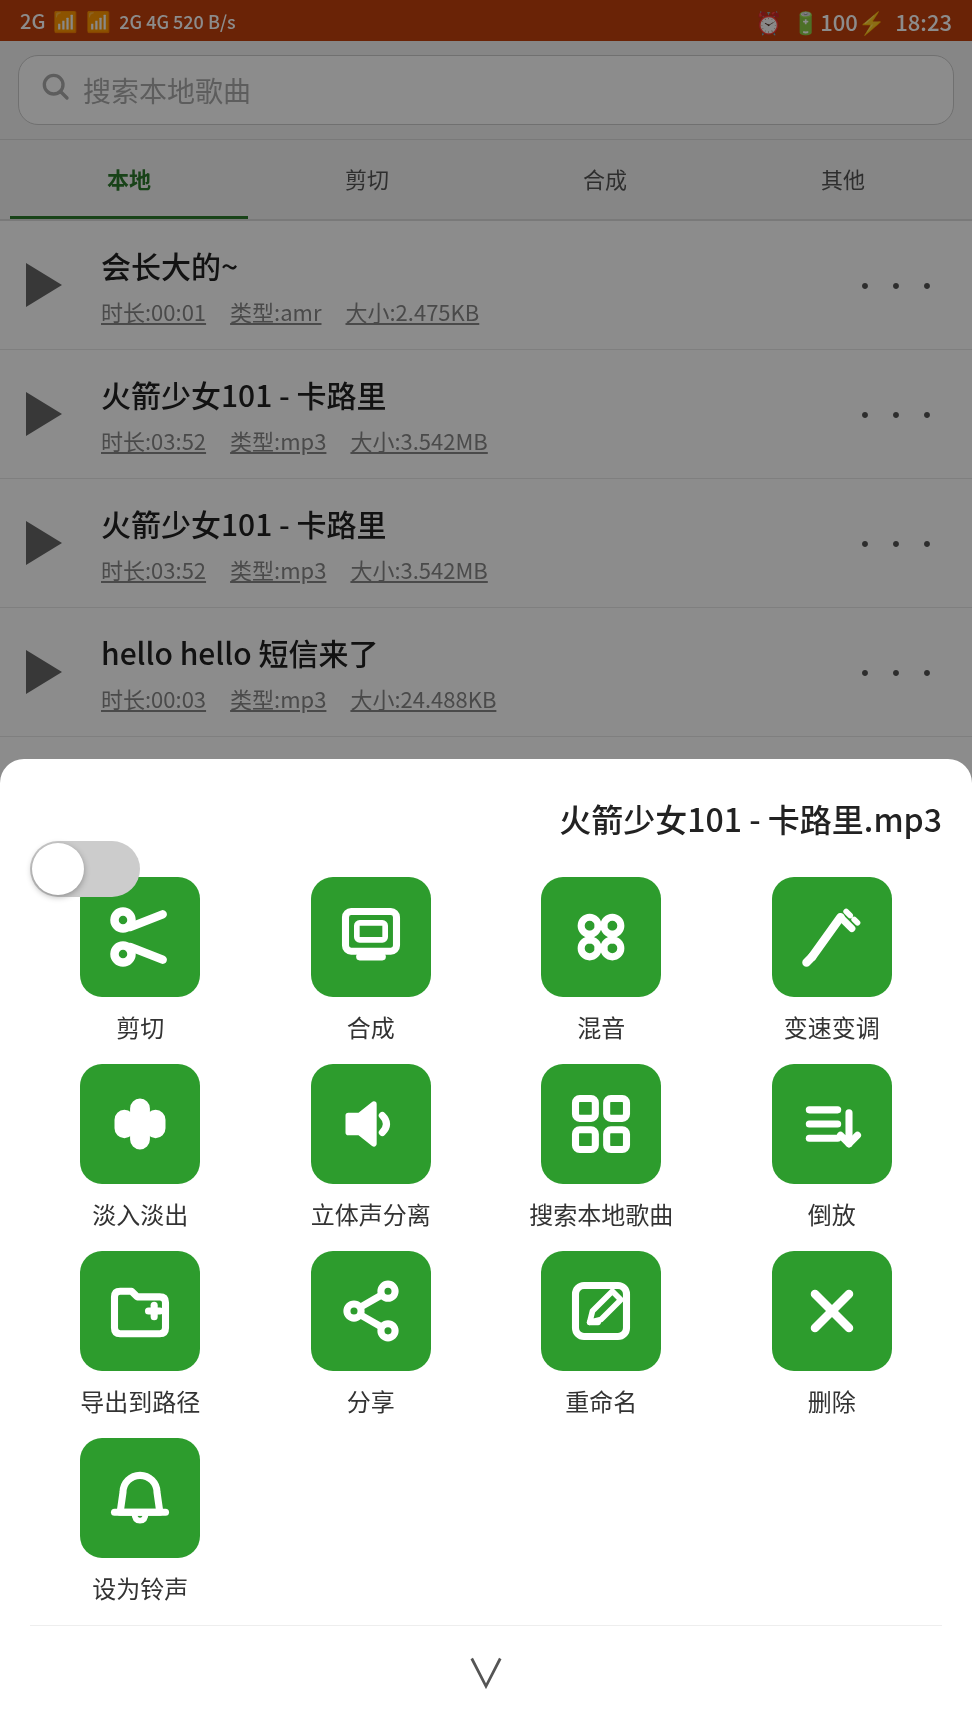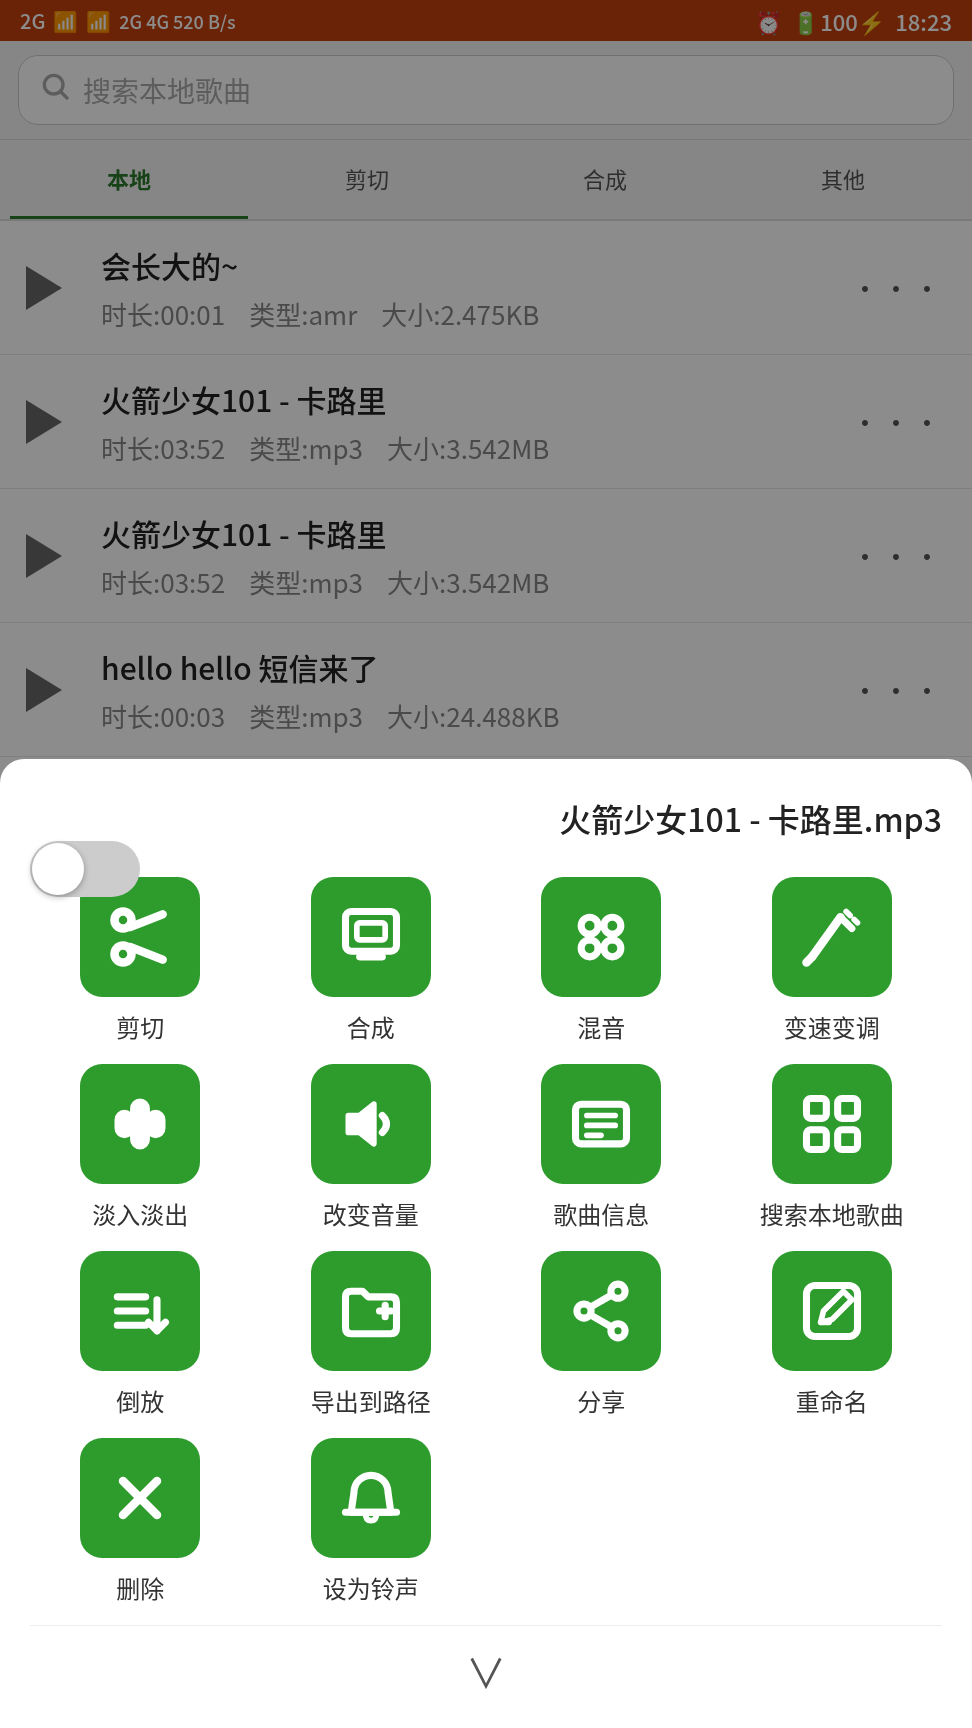--- a/index.html
+++ b/index.html
@@ -84,21 +84,21 @@
       cursor: pointer;
     }
     .play-triangle {
       width: 0; height: 0;
       border-top: 22px solid transparent;
       border-bottom: 22px solid transparent;
       border-left: 36px solid #666;
     }
     .song-info { flex: 1; min-width: 0; }
     .song-title { font-size: 30px; color: #222; font-weight: 500; margin-bottom: 8px; }
-    .song-meta { font-size: 26px; color: #888; display: flex; gap: 24px; flex-wrap: wrap; }
+    .song-meta { font-size: 22px; color: #888; display: flex; gap: 24px; flex-wrap: wrap; text-decoration: underline; }
     .more-btn {
       color: #555; font-size: 28px; cursor: pointer;
       letter-spacing: 3px; padding: 8px;
     }
 
     
     .modal-overlay {
       position: absolute;
       top: 0; left: 0; right: 0; bottom: 0;
       background: rgba(0,0,0,0.45);
@@ -384,34 +384,23 @@
         <div class="action-label">淡入淡出</div>
       </div>
 
       <div class="action-item">
         <div class="action-icon">
           <svg viewBox="0 0 24 24">
             <polygon points="4,9 4,15 8,15 13,19 13,5 8,9" stroke="white" stroke-width="2" fill="white"></polygon>
             <path d="M16 9 Q19 12 16 15" stroke="white" stroke-width="2.5" fill="none"></path>
           </svg>
         </div>
-        <div class="action-label">改变音量</div>
-      </div>
-
-      <div class="action-item">
-        <div class="action-icon">
-          <svg viewBox="0 0 24 24">
-            <rect x="3" y="5" width="18" height="14" rx="2" stroke="white" stroke-width="2.5" fill="none"></rect>
-            <line x1="7" y1="9" x2="17" y2="9" stroke="white" stroke-width="2"></line>
-            <line x1="7" y1="12.5" x2="17" y2="12.5" stroke="white" stroke-width="2"></line>
-            <line x1="7" y1="16" x2="12" y2="16" stroke="white" stroke-width="2"></line>
-          </svg>
-        </div>
-        <div class="action-label">歌曲信息</div>
-      </div>
+        <div class="action-label">立体声分离</div>
+      </div>
+
 
       <div class="action-item">
         <div class="action-icon">
           <svg viewBox="0 0 24 24">
             <rect x="3" y="3" width="7" height="7" rx="1.5" stroke="white" stroke-width="2.5" fill="none"></rect>
             <rect x="14" y="3" width="7" height="7" rx="1.5" stroke="white" stroke-width="2.5" fill="none"></rect>
             <rect x="3" y="14" width="7" height="7" rx="1.5" stroke="white" stroke-width="2.5" fill="none"></rect>
             <rect x="14" y="14" width="7" height="7" rx="1.5" stroke="white" stroke-width="2.5" fill="none"></rect>
           </svg>
         </div>

